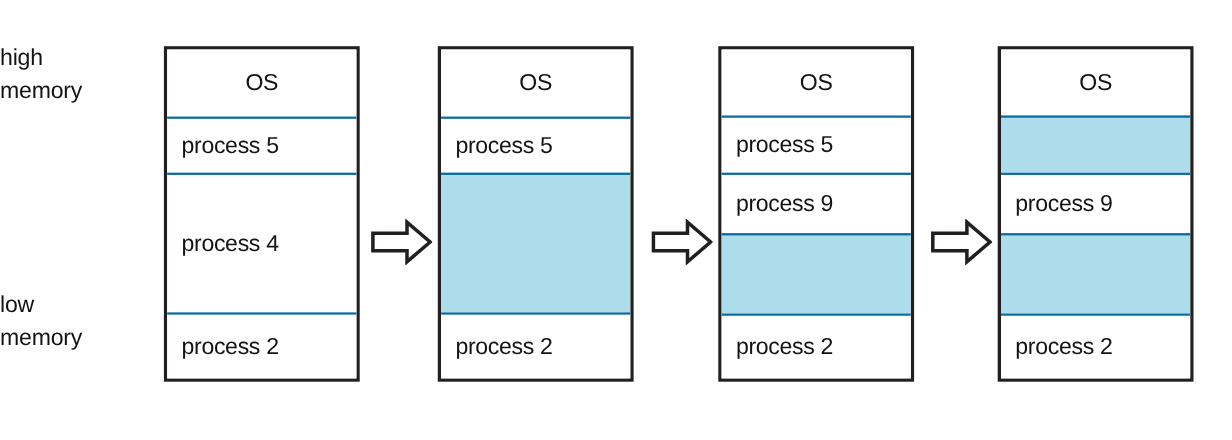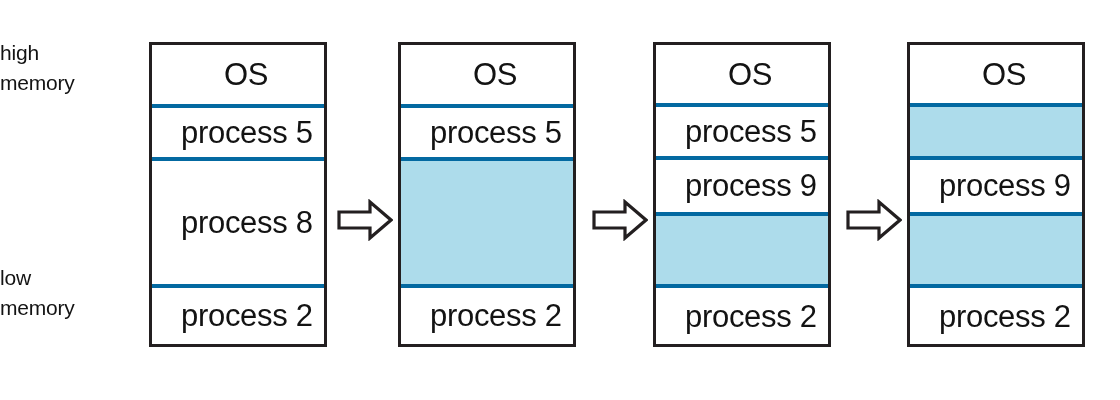--- a/index.html
+++ b/index.html
@@ -40,30 +40,29 @@
     flex-direction:column;
   }
   .mem-row{
     box-sizing:border-box;
     display:flex;
     align-items:center;
     position:relative;
     background:#ffffff;
     overflow:hidden;
   }
-  .mem-row + .mem-row{border-top:4px solid #0369a1;}
+  .mem-row + .mem-row{border-top:2px solid #0369a1;}
   .mem-row.free{background:#ADDCEB;}
   .mem-row .row-text{
-    font-size:31px;
+    font-size:21px;
     line-height:1;
     color:#131313;
     white-space:nowrap;
     letter-spacing:-0.3px;
     padding-left:13px;
-    margin-left:16px;
   }
   .mem-row.os .row-text{
     width:100%;
     text-align:center;
     padding-left:0;
   }
 
   
   .arrow{
     position:absolute;
@@ -88,21 +87,21 @@
 
   <div id="cols-host">
       <div class="mem-col" style="left: 149px;">
         <div class="mem-row os" style="flex: 63 0 0px;">
           <span class="row-text">OS</span>
         </div>
         <div class="mem-row" style="flex: 52 0 0px;">
           <span class="row-text">process 5</span>
         </div>
         <div class="mem-row" style="flex: 130 0 0px;">
-          <span class="row-text">process 8</span>
+          <span class="row-text">process 4</span>
         </div>
         <div class="mem-row" style="flex: 60 0 0px;">
           <span class="row-text">process 2</span>
         </div>
       </div>
       <div class="mem-col" style="left: 398px;">
         <div class="mem-row os" style="flex: 63 0 0px;">
           <span class="row-text">OS</span>
         </div>
         <div class="mem-row" style="flex: 52 0 0px;">

